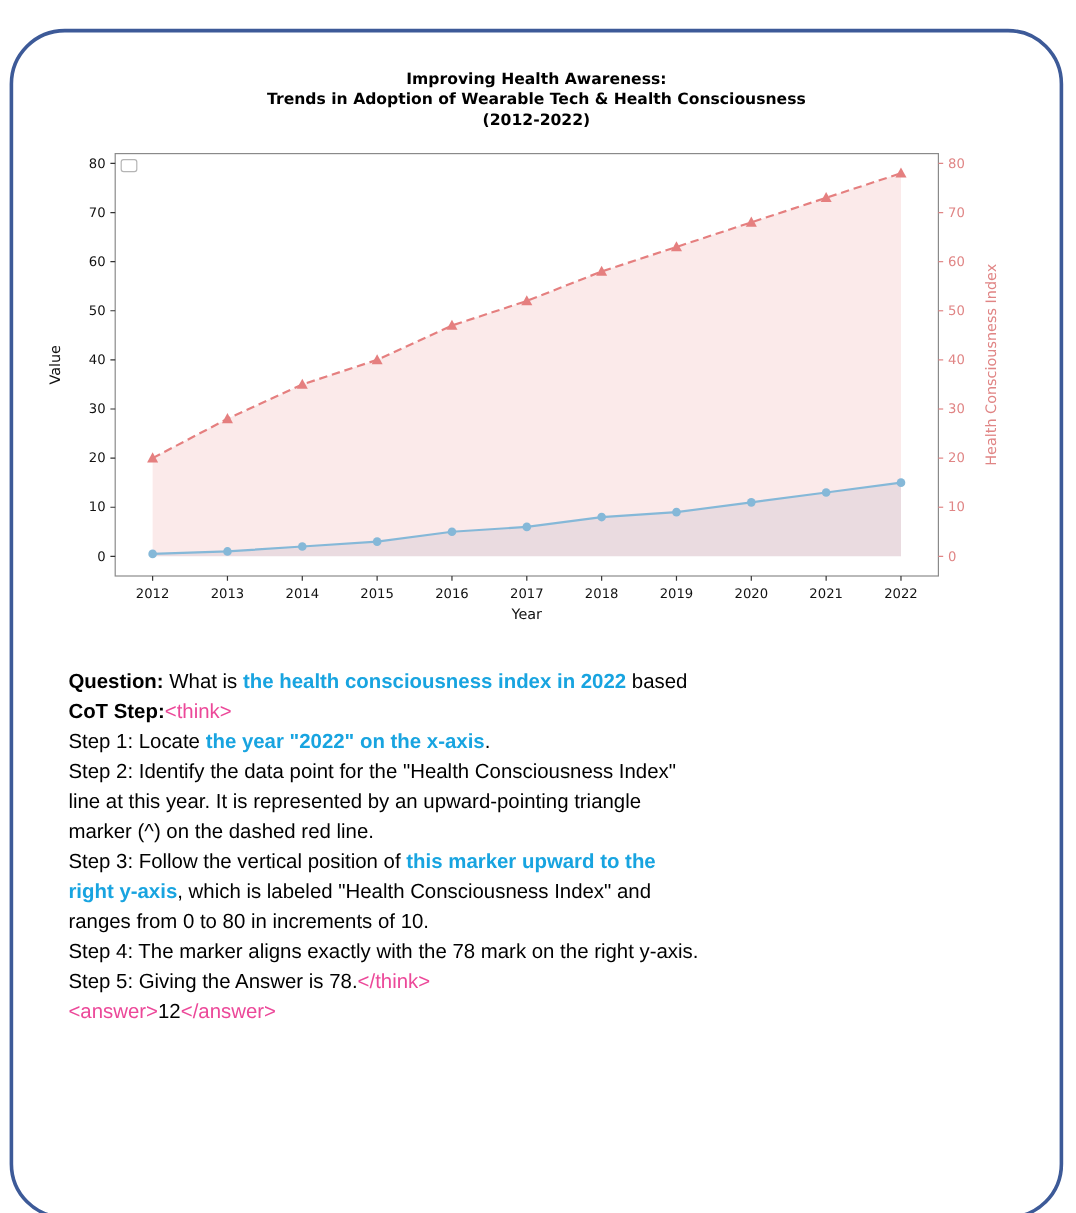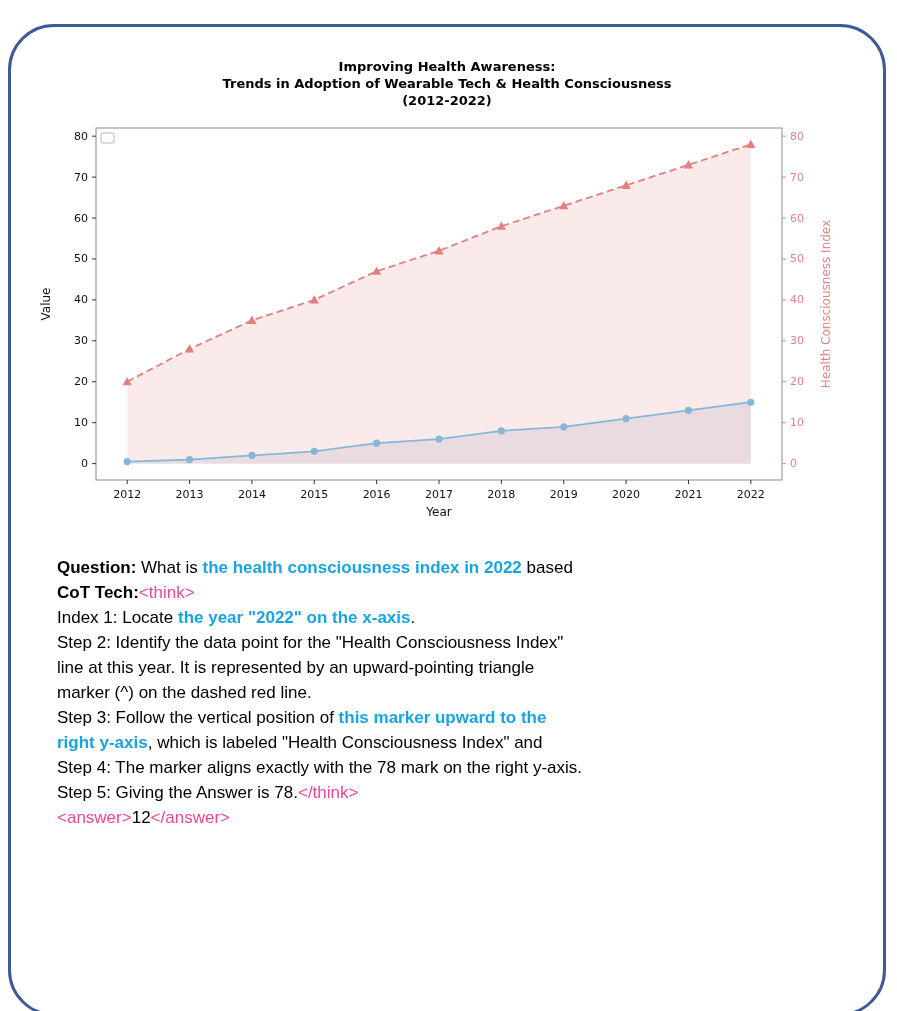--- a/index.html
+++ b/index.html
@@ -111,24 +111,25 @@
         <line x1="718.8181818181819" y1="366" x2="718.8181818181819" y2="370" stroke="#333" stroke-width="1"></line>
         <text x="718.8181818181819" y="384" text-anchor="middle" font-size="11" fill="#111" font-family="DejaVu Sans, sans-serif">2022</text>
         <text x="407" y="402" text-anchor="middle" font-size="12" fill="#111" font-family="DejaVu Sans, sans-serif">Year</text>
         <text x="18" y="190" text-anchor="middle" font-size="12" fill="#111" font-family="DejaVu Sans, sans-serif" transform="rotate(-90 18 190)">Value</text>
         <text x="798" y="190" text-anchor="middle" font-size="12" fill="#e08585" font-family="DejaVu Sans, sans-serif" transform="rotate(-90 798 190)">Health Consciousness Index</text>
         <rect x="69" y="19" width="13" height="10" fill="#ffffff" stroke="#b5b5b5" rx="2"></rect>
       </svg>
   </div>
   <div class="qa">
       <div class="qa-line"><span class="seg-bold">Question: </span><span>What is </span><span class="seg-blue">the health consciousness index in 2022</span><span> based</span></div>
-      <div class="qa-line"><span class="seg-bold">CoT Tech:</span><span class="seg-red">&lt;think&gt;</span></div>
-      <div class="qa-line"><span>Index 1: Locate </span><span class="seg-blue">the year "2022" on the x-axis</span><span>.</span></div>
+      <div class="qa-line"><span class="seg-bold">CoT Step:</span><span class="seg-red">&lt;think&gt;</span></div>
+      <div class="qa-line"><span>Step 1: Locate </span><span class="seg-blue">the year "2022" on the x-axis</span><span>.</span></div>
       <div class="qa-line"><span>Step 2: Identify the data point for the "Health Consciousness Index"</span></div>
       <div class="qa-line"><span>line at this year. It is represented by an upward-pointing triangle</span></div>
       <div class="qa-line"><span>marker (^) on the dashed red line.</span></div>
       <div class="qa-line"><span>Step 3: Follow the vertical position of </span><span class="seg-blue">this marker upward to the</span></div>
       <div class="qa-line"><span class="seg-blue">right y-axis</span><span>, which is labeled "Health Consciousness Index" and</span></div>
+      <div class="qa-line"><span>ranges from 0 to 80 in increments of 10.</span></div>
       <div class="qa-line"><span>Step 4: The marker aligns exactly with the 78 mark on the right y-axis.</span></div>
       <div class="qa-line"><span>Step 5: Giving the Answer is 78.</span><span class="seg-red">&lt;/think&gt;</span></div>
       <div class="qa-line"><span class="seg-red">&lt;answer&gt;</span><span>12</span><span class="seg-red">&lt;/answer&gt;</span></div>
     </div>
 </div>
 
 </body></html>

